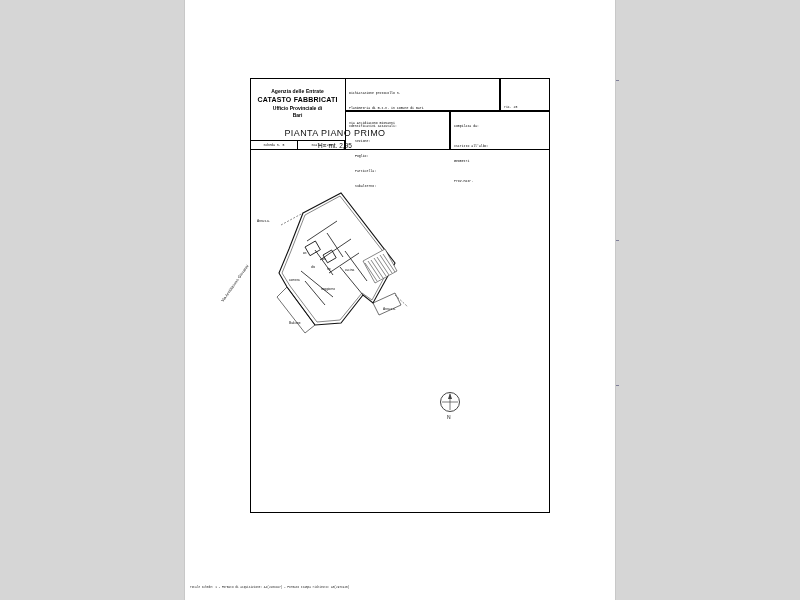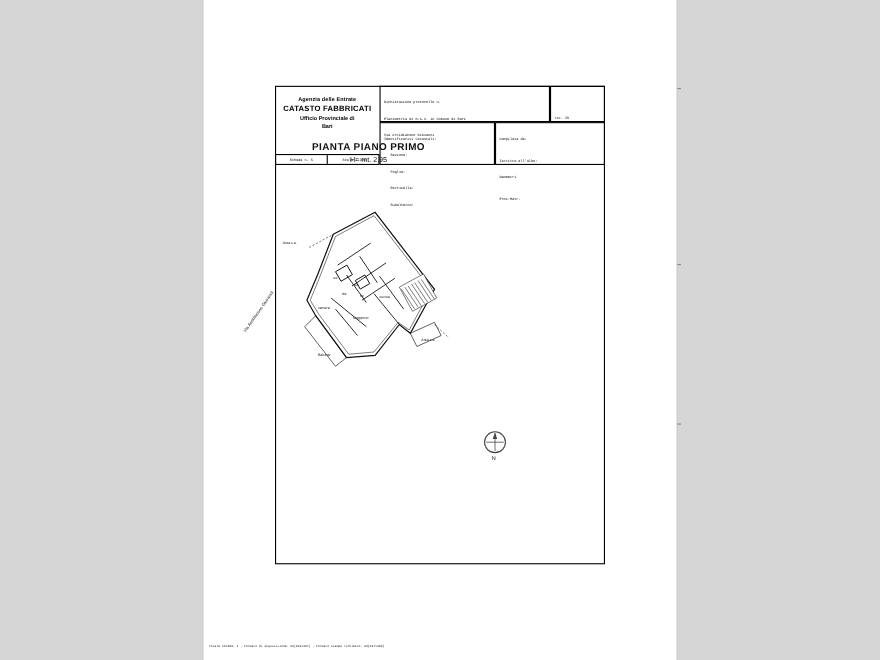--- a/index.html
+++ b/index.html
@@ -131,21 +131,21 @@
   .small-line { display:block; }
 
   
   #title {
     position: absolute;
     left: 0;
     top: 128px;
     width: 300px;
     text-align: center;
   }
-  #title .t1 { font-size: 9px; color: #111; letter-spacing: .4px; font-weight: bold;}
+  #title .t1 { font-size: 9px; color: #111; letter-spacing: .4px;}
   #title .t2 { font-size: 6.5px; color: #111; margin-top: 4px;}
 
   
   #plan {
     position: absolute;
     left: 60px;
     top: 175px;
     width: 185px;
     height: 180px;
   }

